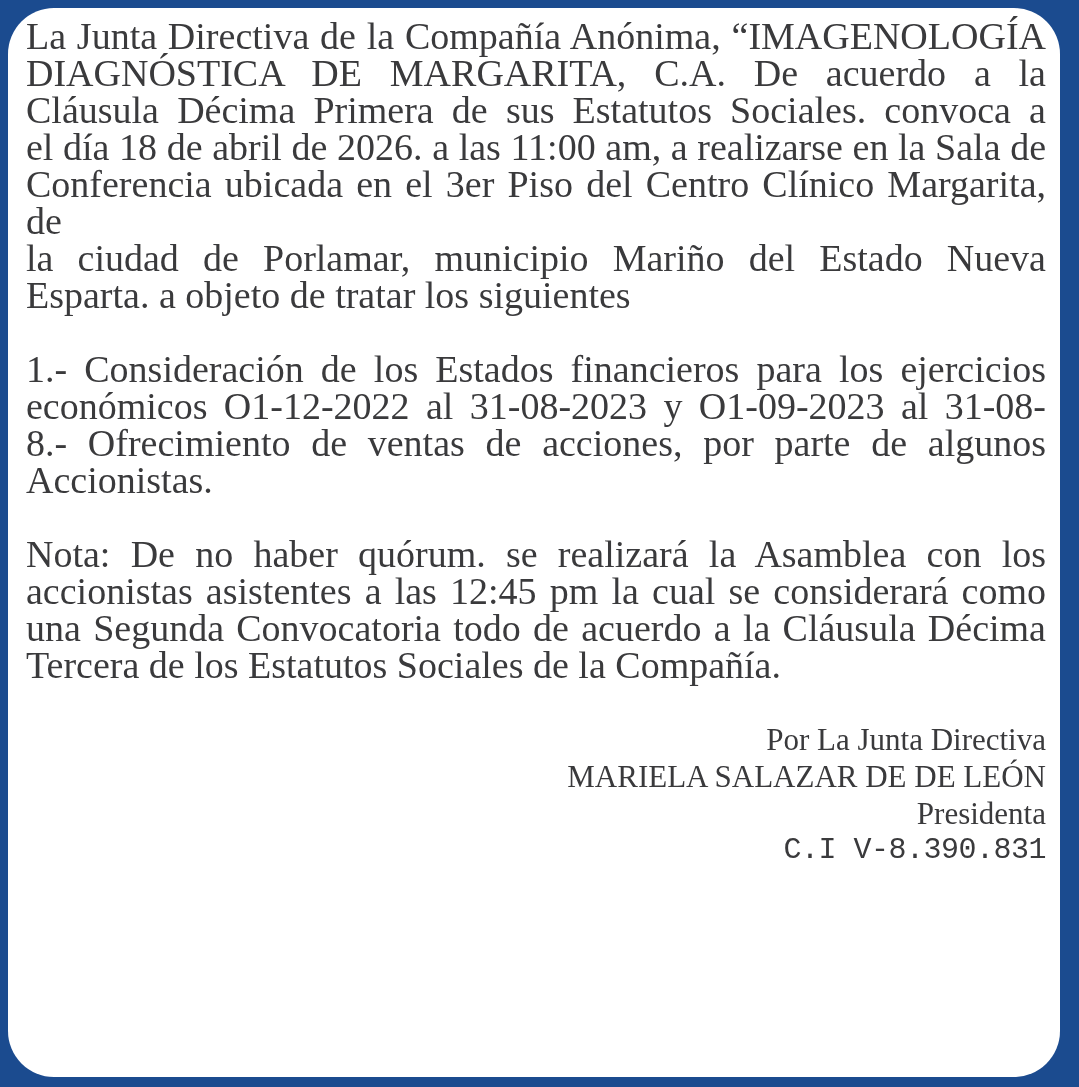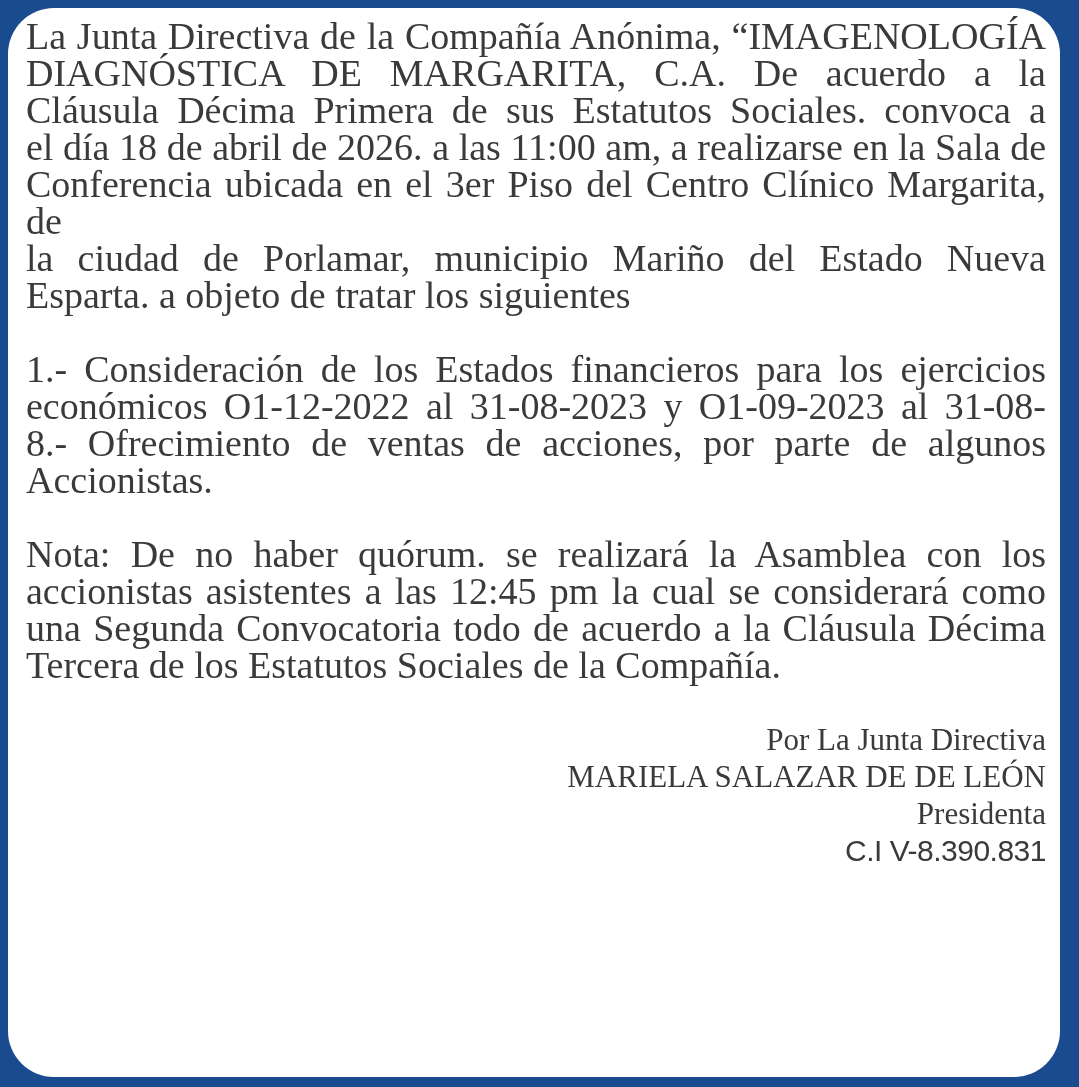--- a/index.html
+++ b/index.html
@@ -59,21 +59,21 @@
     text-align-last:left;
   }
   .signature{
     margin-top:37px;
     color:var(--ink);
     font-size:31px;
     line-height:37px;
     text-align:right;
   }
   .signature .cid{
-    font-family:Liberation Sans, sans-serif;
+    font-family:Liberation Mono, monospace;
     font-size:30px;
     letter-spacing:-0.5px;
   }
 </style>
 </head>
 <body>
 
 <div class="sheet">
 
   <div class="content" id="paragraphs-root">

